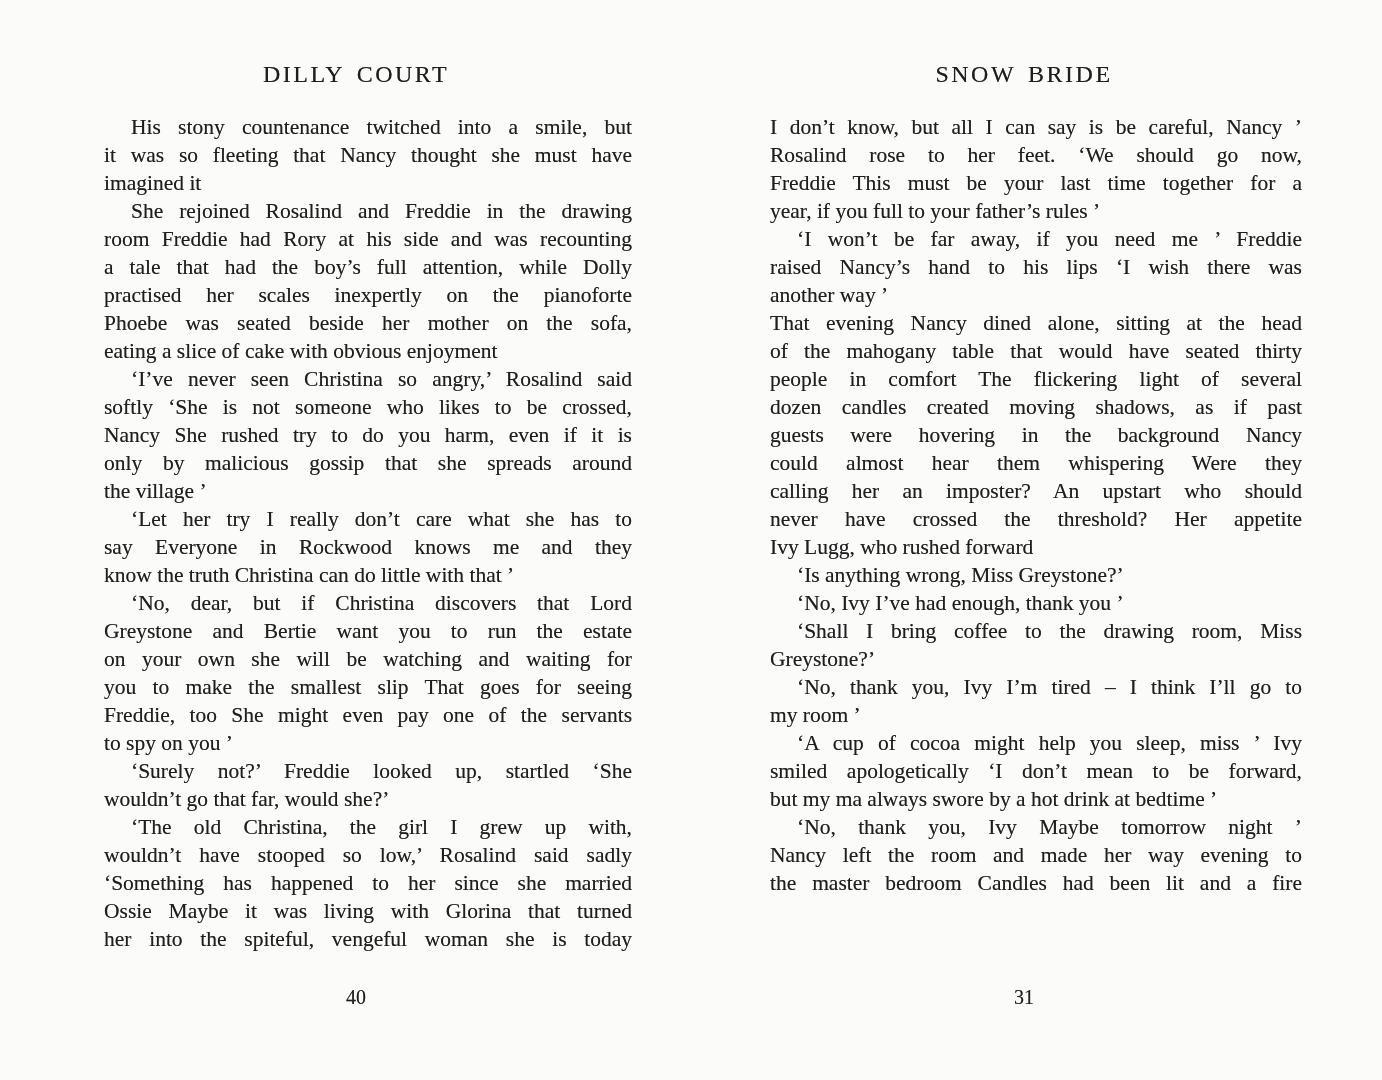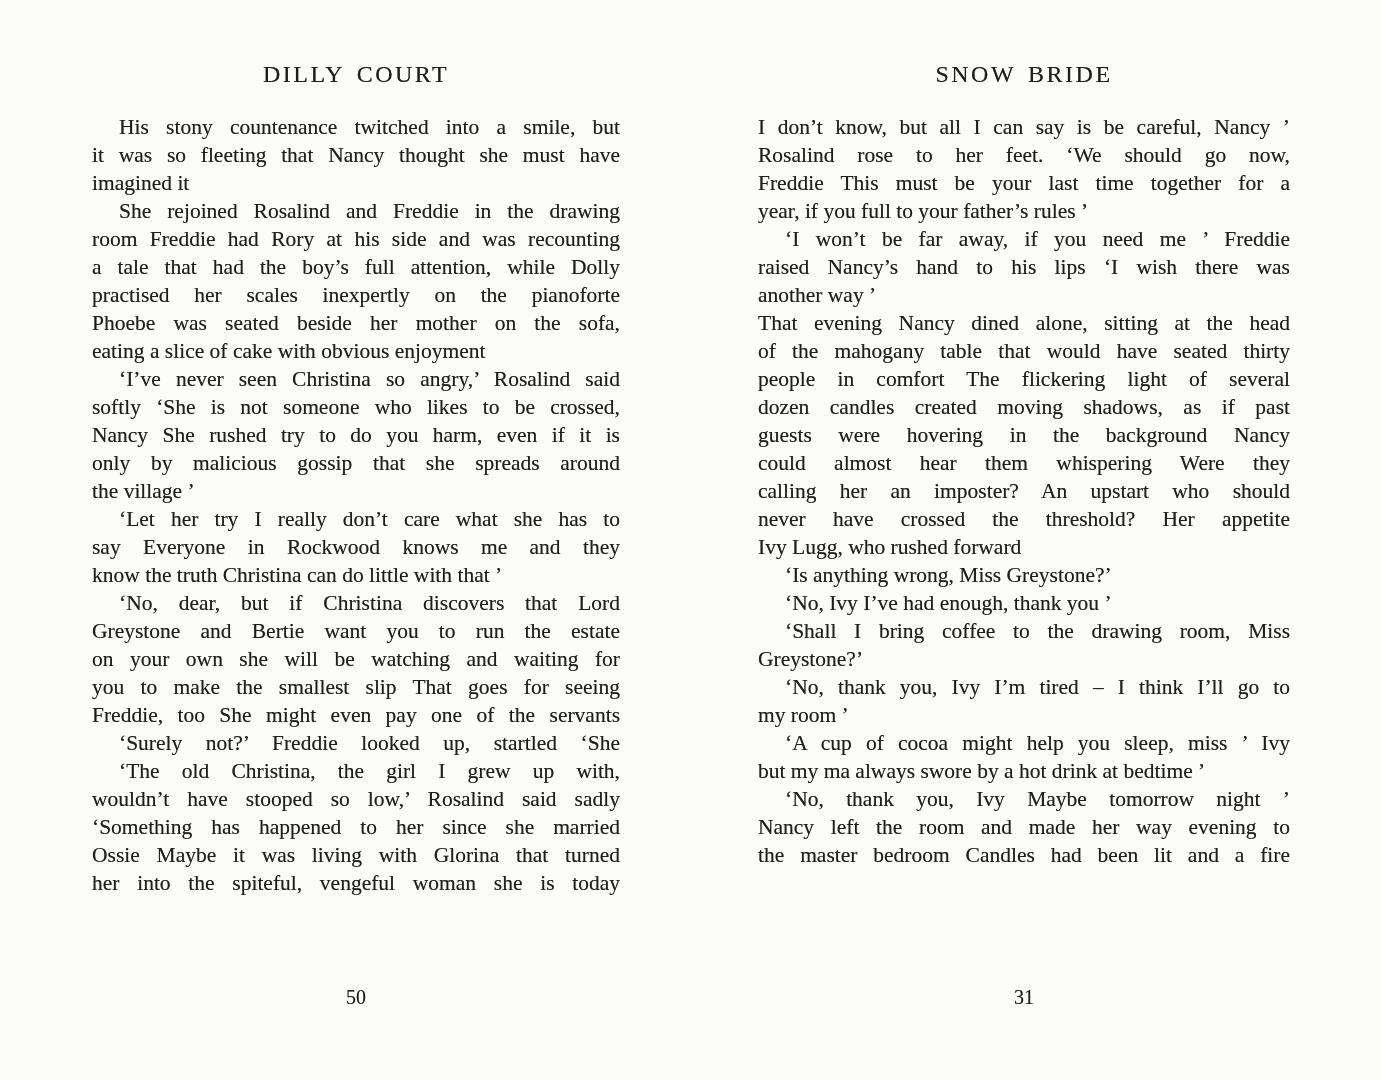--- a/index.html
+++ b/index.html
@@ -37,21 +37,21 @@
     font-size: 24px;
     letter-spacing: 2.5px;
     word-spacing: 4px;
     color: #1e1e1e;
     text-shadow: 0 0 0.4px rgba(20,20,20,0.55);
   }
 
   .page-text {
     position: absolute;
     top: 113px;
-    left: 0;
+    left: 12px;
     width: 100%;
     font-size: 21.5px;
     line-height: 28px;
     color: #1e1e1e;
     text-shadow: 0 0 0.45px rgba(20,20,20,0.5);
   }
 
   .para { margin: 0; }
   .para.scene-break { }
 
@@ -105,33 +105,35 @@
           <div class="line indent">‘Let her try  I really don’t care what she has to</div>
           <div class="line">say  Everyone in Rockwood knows me and they</div>
           <div class="line last">know the truth  Christina can do little with that ’</div>
         </div>
         <div class="para">
           <div class="line indent">‘No, dear, but if Christina discovers that Lord</div>
           <div class="line">Greystone and Bertie want you to run the estate</div>
           <div class="line">on your own she will be watching and waiting for</div>
           <div class="line">you to make the smallest slip  That goes for seeing</div>
           <div class="line">Freddie, too  She might even pay one of the servants</div>
+          <div class="line last">to spy on you ’</div>
         </div>
         <div class="para">
           <div class="line indent">‘Surely not?’ Freddie looked up, startled  ‘She</div>
+          <div class="line last">wouldn’t go that far, would she?’</div>
         </div>
         <div class="para">
           <div class="line indent">‘The old Christina, the girl I grew up with,</div>
           <div class="line">wouldn’t have stooped so low,’ Rosalind said sadly</div>
           <div class="line">‘Something has happened to her since she married</div>
           <div class="line">Ossie  Maybe it was living with Glorina that turned</div>
           <div class="line">her into the spiteful, vengeful woman she is today</div>
         </div>
       </div>
-    <div class="page-number">50</div>
+    <div class="page-number">40</div>
   </div>
 
   <div class="page right">
     <div class="running-header">SNOW BRIDE</div>
     <div class="page-text">
         <div class="para">
           <div class="line">I don’t know, but all I can say is  be careful, Nancy ’</div>
           <div class="line">Rosalind rose to her feet. ‘We should go now,</div>
           <div class="line">Freddie  This must be your last time together for a</div>
           <div class="line last">year, if you full to your father’s rules ’</div>
@@ -161,20 +163,21 @@
         <div class="para">
           <div class="line indent">‘Shall I bring coffee to the drawing room, Miss</div>
           <div class="line last">Greystone?’</div>
         </div>
         <div class="para">
           <div class="line indent">‘No, thank you, Ivy  I’m tired – I think I’ll go to</div>
           <div class="line last">my room ’</div>
         </div>
         <div class="para">
           <div class="line indent">‘A cup of cocoa might help you sleep, miss ’ Ivy</div>
+          <div class="line">smiled apologetically  ‘I don’t mean to be forward,</div>
           <div class="line last">but my ma always swore by a hot drink at bedtime ’</div>
         </div>
         <div class="para">
           <div class="line indent">‘No, thank you, Ivy  Maybe tomorrow night ’</div>
           <div class="line">Nancy left the room and made her way evening to</div>
           <div class="line">the master bedroom  Candles had been lit and a fire</div>
         </div>
       </div>
     <div class="page-number">31</div>
   </div>

